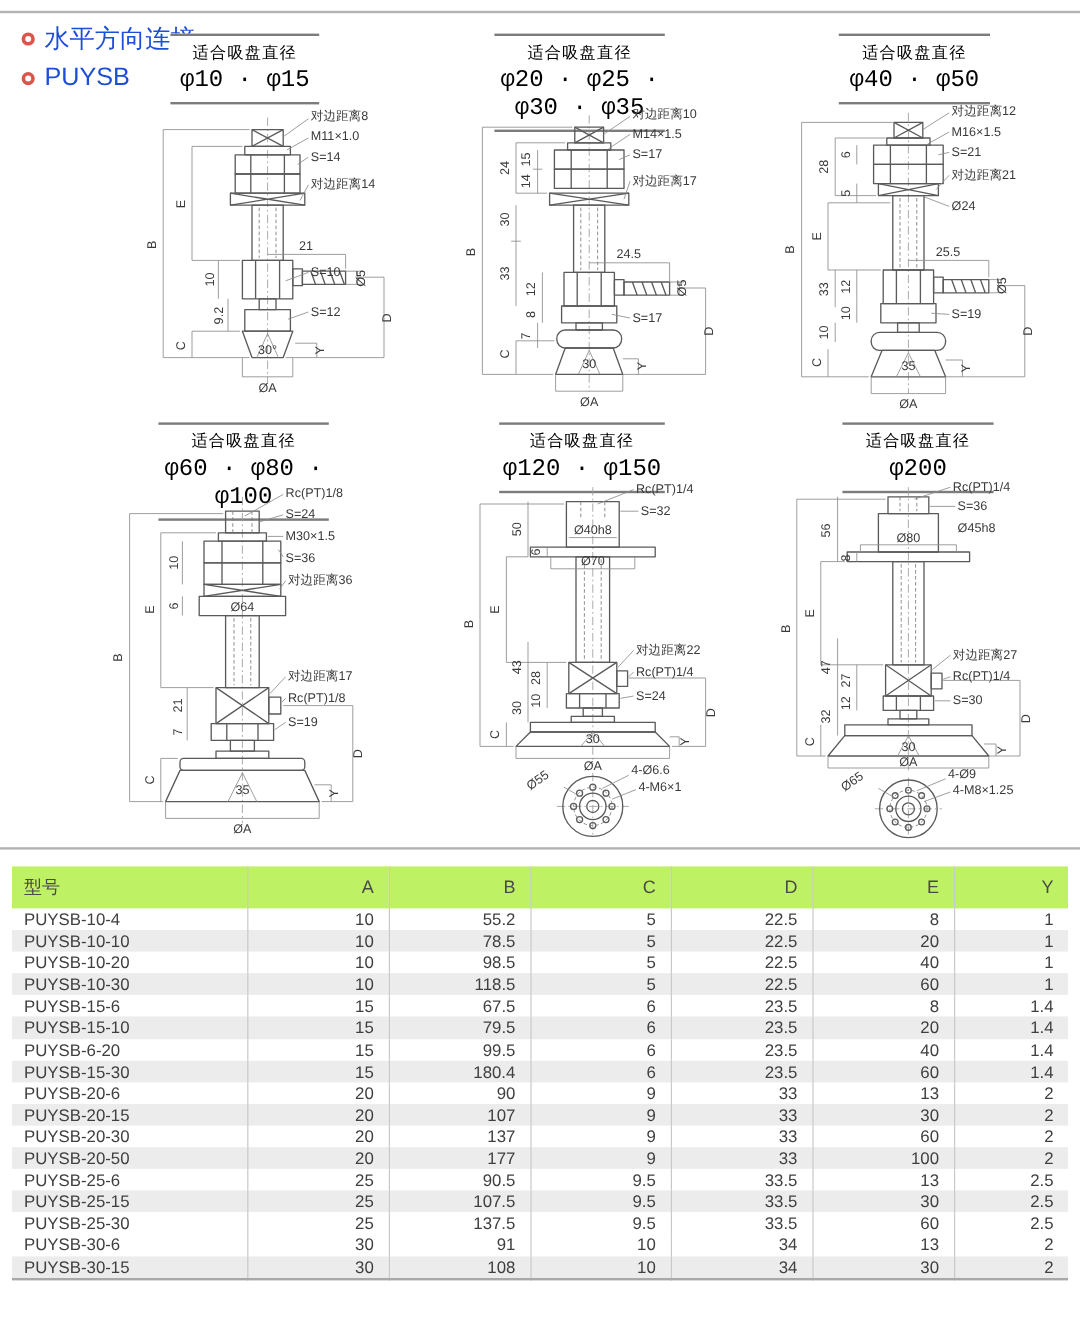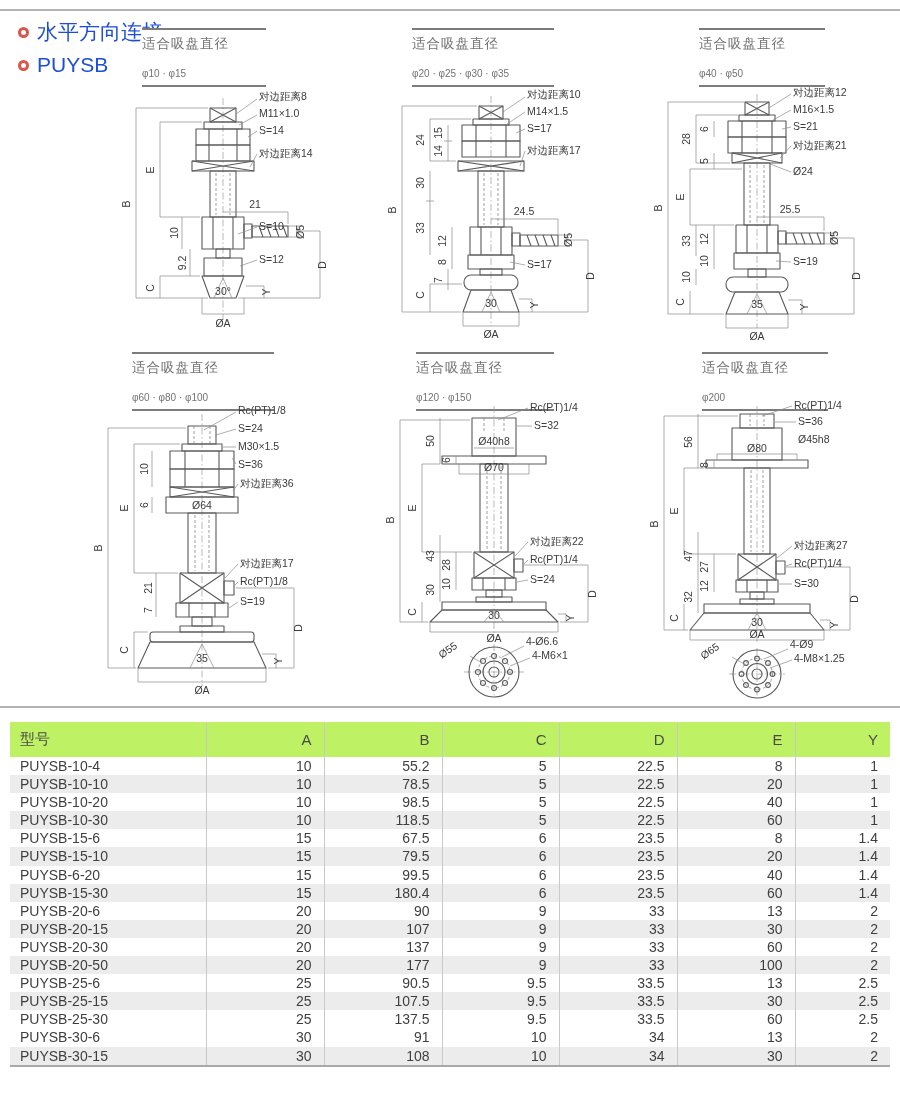--- a/index.html
+++ b/index.html
@@ -4,23 +4,23 @@
 <style>
   html,body{margin:0;padding:0;background:#fff;}
   .page{position:relative;width:900px;height:1101px;background:#fff;overflow:hidden;
         font-family:"Liberation Sans","DejaVu Sans",sans-serif;color:#3f3f3f;}
   .rule{position:absolute;left:0;width:900px;border-top:2px solid #b3b3b3;height:0;}
   .bullets{position:absolute;left:18px;top:18px;}
   .bullet-item{display:flex;align-items:center;gap:8px;font-size:21px;color:#1d4ed8;margin-bottom:7px;text-align:center;}
   .dot{width:11px;height:11px;border-radius:50%;border:3.5px solid var(--accent,#d9564c);
        background:#fff;box-sizing:border-box;flex:0 0 auto;}
   .dheader{position:absolute;border-top:2px solid #7c7c7c;border-bottom:2px solid #7c7c7c;
-           text-align:left;padding:5px 0 6px;color:#737373;background:#fff;}
+           text-align:center;padding:5px 0 6px;color:#000000;background:#fff;font-family:Liberation Mono, monospace;}
   .dheader .l1{font-size:13.5px;letter-spacing:1px;}
-  .dheader .l2{font-size:10px;margin-top:15px;}
+  .dheader .l2{font-size:20px;margin-top:3px;}
   svg.drawing{position:absolute;overflow:visible;}
   svg.drawing text{font-family:"Liberation Sans","DejaVu Sans",sans-serif;font-size:10.5px;fill:#3a3a3a;}
   .o{fill:none;stroke:#5a5a5a;stroke-width:1.1;stroke-linejoin:round;}
   .d{fill:none;stroke:#8b8b8b;stroke-width:0.7;}
   .c{fill:none;stroke:#9b9b9b;stroke-width:0.7;stroke-dasharray:7 2.5 1.5 2.5;}
   .t{fill:none;stroke:#7a7a7a;stroke-width:0.7;stroke-dasharray:3 2;}
   table.spec{position:absolute;top:722px;left:10px;width:880px;border-collapse:collapse;
              font-size:14px;color:#3f3f3f;border-bottom:2px solid #a8a8a8;table-layout:fixed;}
   table.spec th{background:#bef264;font-weight:normal;font-size:15px;color:#4a4a4a;
                 text-align:right;padding:8px 12px 8px 10px;border-left:1px solid #c9c9c9;}

